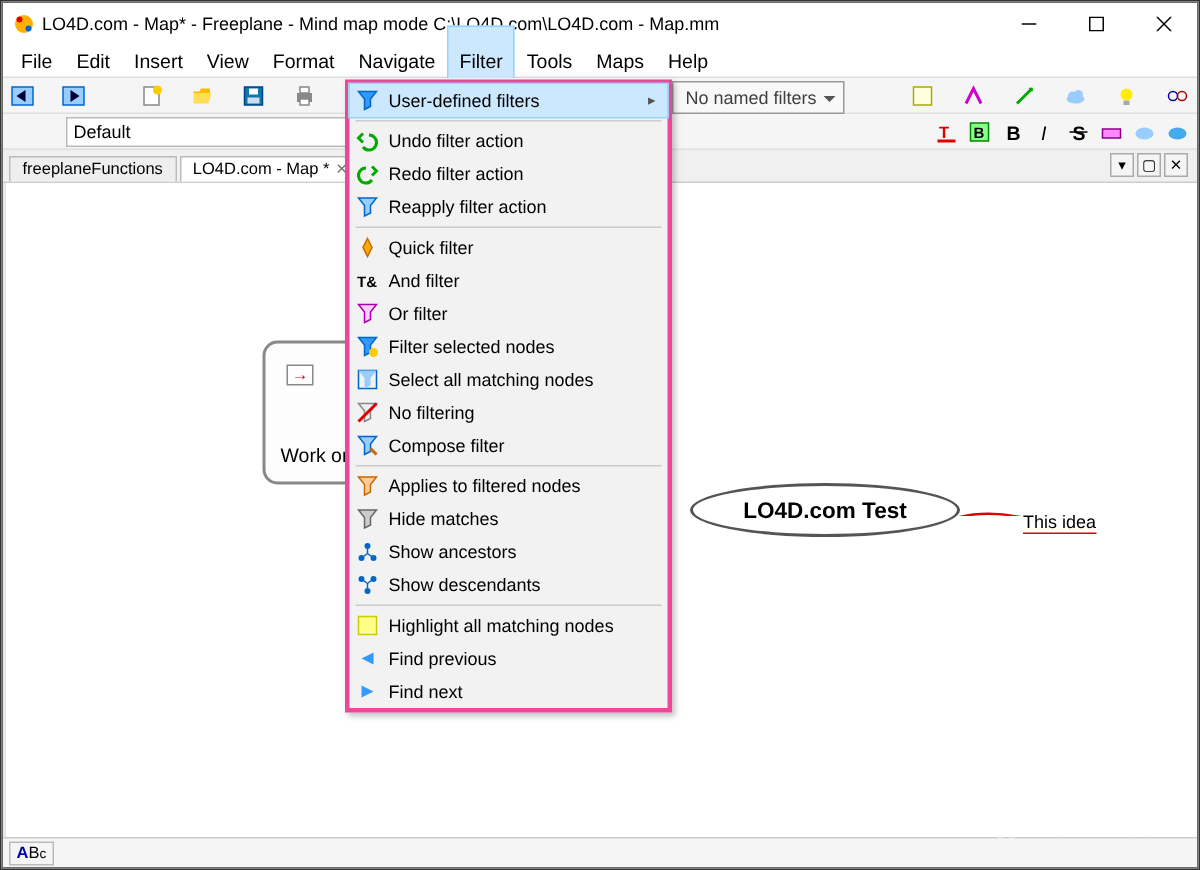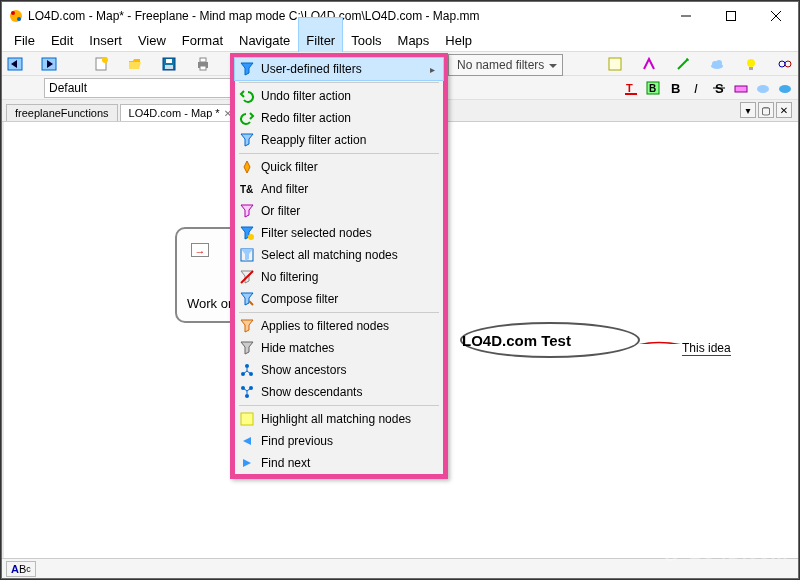--- a/index.html
+++ b/index.html
@@ -24,26 +24,26 @@
 .tab { font-size: 11px; padding: 2px 8px; border: 1px solid #bbb; border-bottom: none; background: #eee; margin-right: 2px; display: flex; align-items: flex-end; gap: 4px; }
 .tab.active { background: #fff; }
 .tab .x { font-size: 10px; color: #777; }
 .tabright { position: absolute; right: 6px; top: 2px; display: flex; gap: 2px; font-size: 11px; }
 .tabright .rbtn { width: 16px; height: 16px; border: 1px solid #aaa; background: #f5f5f5; display: flex; align-items: center; justify-content: center; font-size: 10px; }
 .canvas { flex: 1; background: #fff; position: relative; overflow: hidden; }
 .vline { position: absolute; left: 0; top: 0; bottom: 0; width: 2px; background: #e8e8e8; }
 .node-root { position: absolute; left: 173px; top: 105px; width: 258px; height: 96px; border: 2px solid #888; border-radius: 10px; background: #fdfdfd; }
 .node-root .plus { position: absolute; left: 14px; top: 14px; width: 18px; height: 14px; background: #fff; border: 1px solid #888; display: flex; align-items: center; justify-content: center; font-size: 11px; color: #d00; }
 .node-root .txt { position: absolute; left: 10px; bottom: 10px; font-size: 13px; }
-.node-oval { position: absolute; left: 458px; top: 200px; width: 180px; height: 36px; border: 2px solid #555; border-radius: 50%; display: flex; align-items: center; font-size: 15px; font-weight: bold; background: #fff; }
+.node-oval { position: absolute; left: 458px; top: 200px; width: 180px; height: 36px; border: 2px solid #555; border-radius: 50%; display: flex; align-items: center; justify-content: center; font-size: 15px; font-weight: bold; background: #fff; }
 .node-idea { position: absolute; left: 680px; top: 219px; font-size: 12px; border-bottom: 1px solid #d00; padding-bottom: 0; }
 .edge { position: absolute; left: 636px; top: 218px; width: 44px; height: 4px; }
 .statusbar { height: 20px; border-top: 1px solid #ccc; display: flex; align-items: center; padding: 0 4px; font-size: 11px; background: #f5f5f5; }
 .statusbox { border: 1px solid #bbb; padding: 0 4px; height: 16px; display: flex; align-items: center; }
-.dropdown { position: absolute; left: 228px; top: 51px; width: 218px; background: #f2f2f2; border: 5px solid #ec4899; box-shadow: 2px 2px 4px rgba(0,0,0,.25); z-index: 100; font-size: 12px; }
+.dropdown { position: absolute; left: 228px; top: 51px; width: 218px; background: #f2f2f2; border: 3px solid #ec4899; box-shadow: 2px 2px 4px rgba(0,0,0,.25); z-index: 100; font-size: 12px; }
 .dropdown .item { display: flex; align-items: center; height: 22px; padding: 0 8px 0 4px; gap: 6px; }
 .dropdown .item.hl { background: #cce8ff; outline: 1px solid #99d1ff; }
 .dropdown .sep { height: 1px; background: #ccc; margin: 2px 4px; }
 .dropdown .itemicon { width: 16px; height: 16px; display: inline-flex; align-items: center; justify-content: center; flex-shrink: 0; }
 .dropdown .sub::after { content: "▸"; margin-left: auto; font-size: 10px; color: #555; }
 .namedbox { position: absolute; left: 446px; top: 52px; height: 22px; border: 1px solid #999; background: #f8f8f8; padding: 0 18px 0 8px; font-size: 12px; display: flex; align-items: center; color: #404040; z-index: 99; }
 .namedbox::after { content: ""; position: absolute; right: 5px; top: 9px; border-left: 4px solid transparent; border-right: 4px solid transparent; border-top: 4px solid #555; }
 .watermark { position: absolute; right: 12px; bottom: 16px; font-size: 19px; color: rgba(255,255,255,.35); font-weight: bold; letter-spacing: .5px; z-index: 200; display: flex; align-items: center; gap: 10px; }
 .watermark .dot { width: 16px; height: 16px; border: 2px solid rgba(255,255,255,.35); border-radius: 50%; }
 svg { display: block; }

